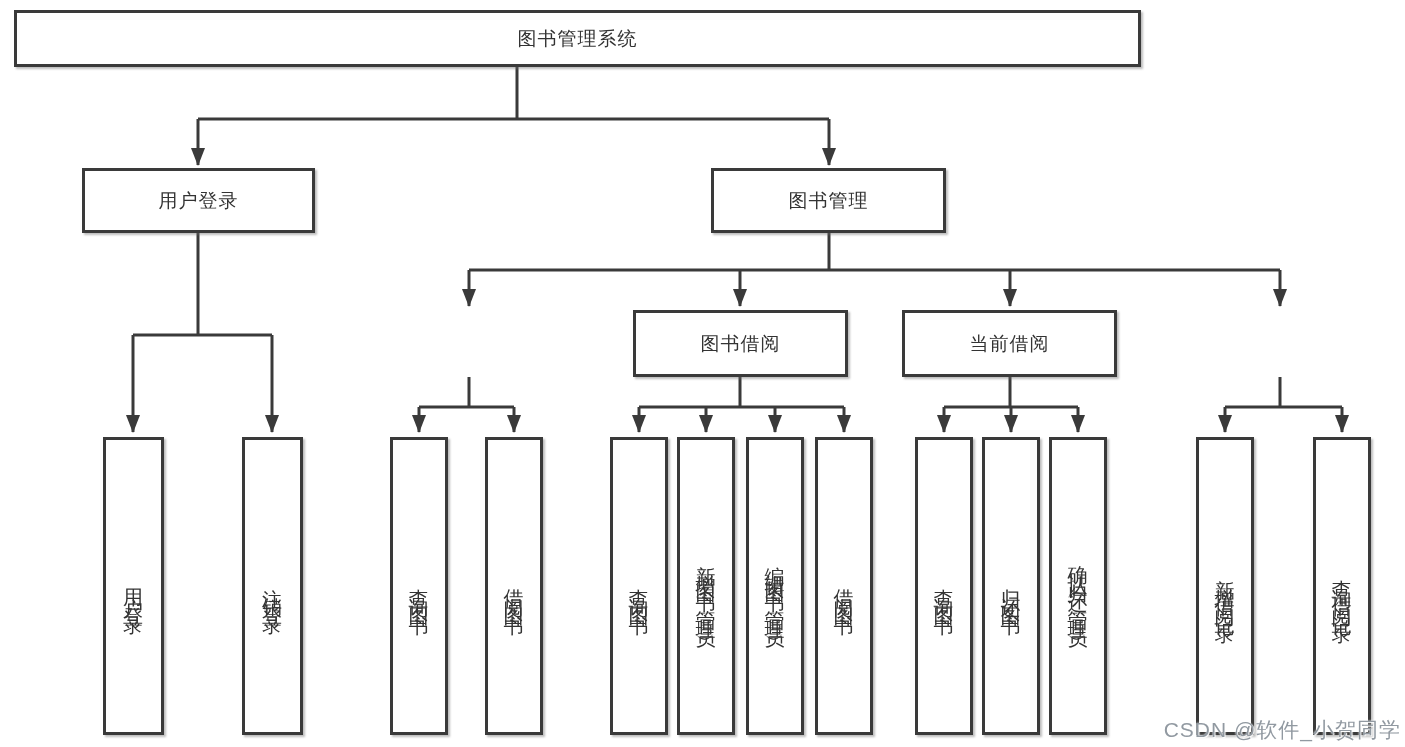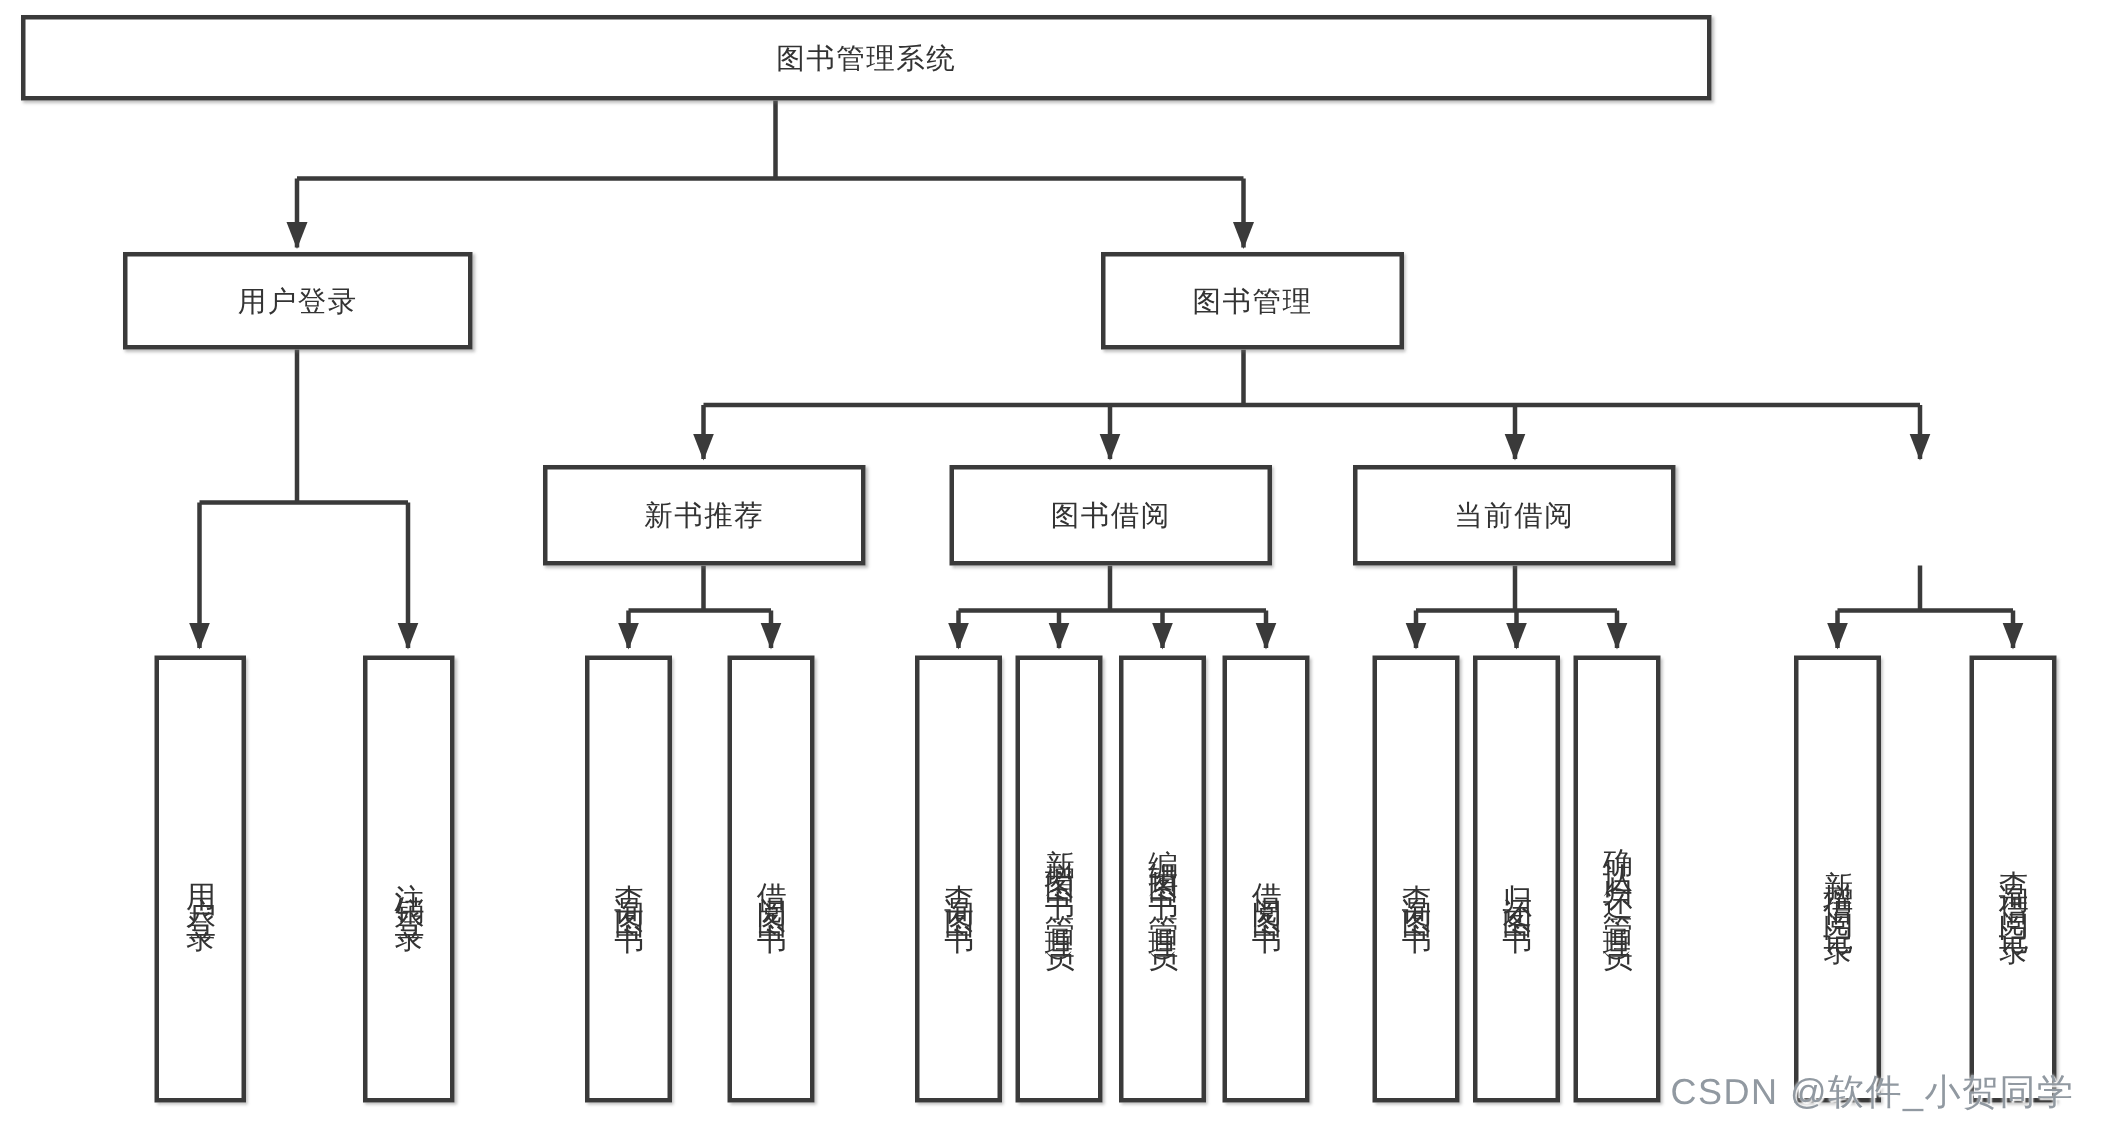--- a/index.html
+++ b/index.html
@@ -21,22 +21,22 @@
     display:flex; align-items:center; justify-content:center;
     box-shadow:1.5px 1.5px 2px rgba(110,110,110,.45);
   }
   .box{font-size:19px; letter-spacing:1px;}
   .vbox span{
     writing-mode:vertical-rl; text-orientation:mixed;
     font-size:20px; letter-spacing:9px; line-height:1;
     margin-bottom:-9px; white-space:nowrap;
   }
   .watermark{
-    position:absolute; right:22px; bottom:3px; z-index:3;
-    font-size:24px; letter-spacing:1px; color:var(--wm);
+    position:absolute; right:4px; bottom:3px; z-index:3;
+    font-size:21px; letter-spacing:1px; color:var(--wm);
     text-shadow:0 0 2px #fff,1px 1px 1px #fff;
   }
 </style>
 </head>
 <body>
 
 <div class="canvas">
 
   <svg class="wires" width="1405" height="747" viewBox="0 0 1405 747" aria-hidden="true">
     <defs>
@@ -70,23 +70,22 @@
     <path marker-end="url(#arrow)" d="M944,407 V432"></path>
     <path marker-end="url(#arrow)" d="M1011,407 V432"></path>
     <path marker-end="url(#arrow)" d="M1078,407 V432"></path>
     <path marker-end="url(#arrow)" d="M1225,407 V432"></path>
     <path marker-end="url(#arrow)" d="M1342,407 V432"></path>
   </svg>
 
   <div class="box" style="left:14px;top:10px;width:1127px;height:57px;">图书管理系统</div>
 
   <div class="box" style="left:82px;top:168px;width:233px;height:65px;">用户登录</div>
-  <div class="box" style="left:734px;top:168px;width:202px;height:65px;">图书管理</div>
+  <div class="box" style="left:711px;top:168px;width:235px;height:65px;">图书管理</div>
 
-  <div class="box" style="left:362px;top:310px;width:215px;height:67px;">新书推荐</div>
   <div class="box" style="left:902px;top:310px;width:215px;height:67px;">当前借阅</div>
   <div class="box" style="left:633px;top:310px;width:215px;height:67px;">图书借阅</div>
 
   <div class="vbox" style="left:103px;top:437px;width:61px;height:298px;">
     <span>用户登录</span>
     </div>
   <div class="vbox" style="left:242px;top:437px;width:61px;height:298px;">
     <span>注销登录</span>
     </div>
 

